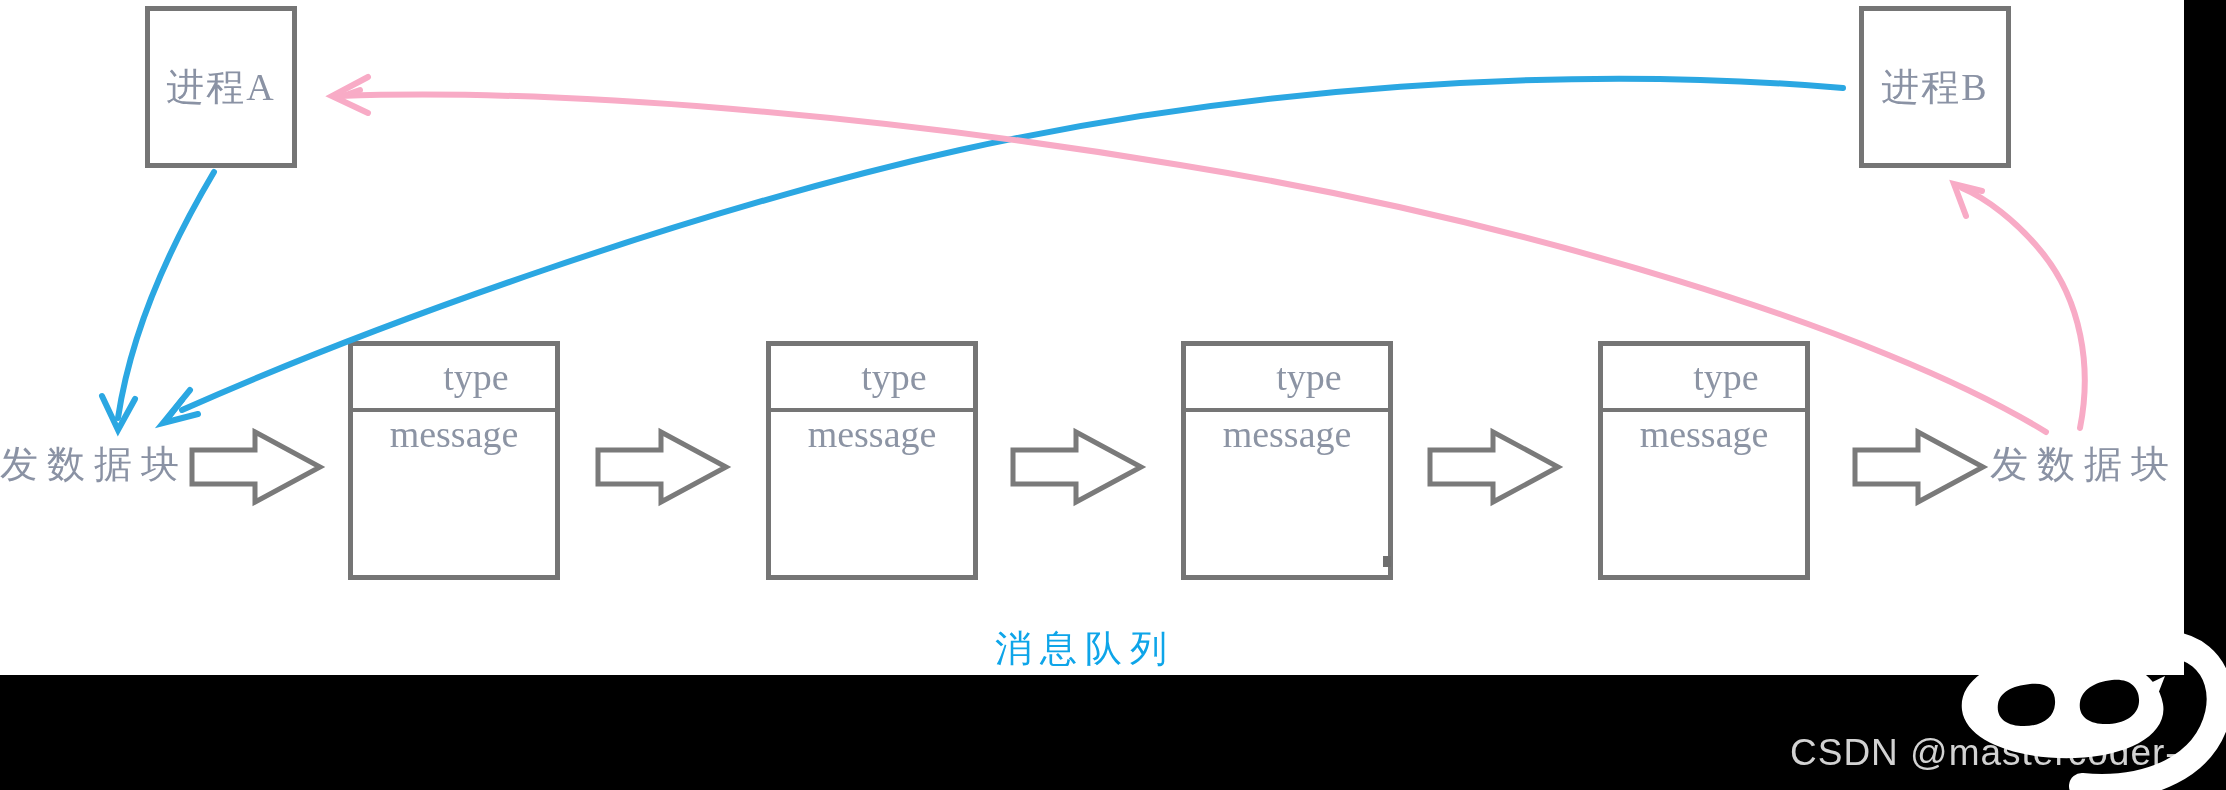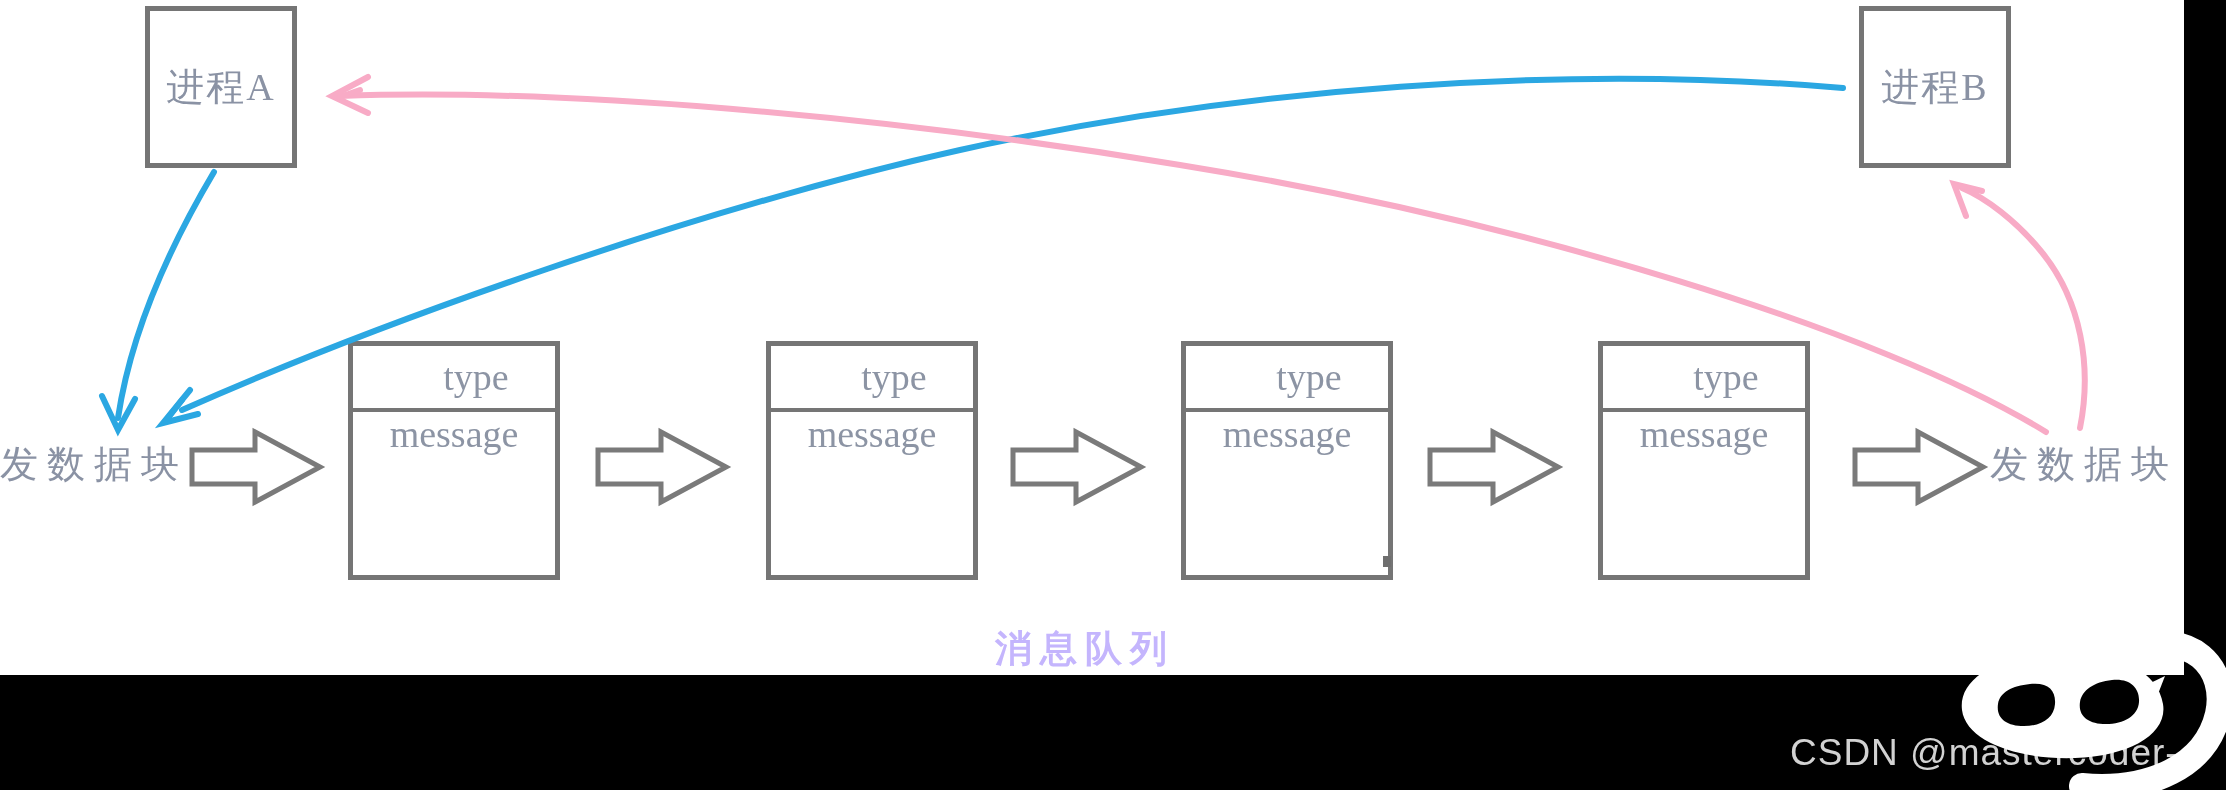--- a/index.html
+++ b/index.html
@@ -15,21 +15,21 @@
          border:5px solid #757575;background:#fff;}
   .qnode .hdr{height:66px;box-sizing:border-box;border-bottom:4px solid #757575;
               display:flex;align-items:center;justify-content:center;padding-left:44px;}
   .qnode .bod{height:100px;display:flex;align-items:flex-start;justify-content:center;}
   .qtext{font-size:38px;color:#8c94a4;}
   .sidelabel{position:absolute;top:441px;height:46px;display:flex;align-items:center;
              font-size:38px;color:#8a92a4;letter-spacing:9px;white-space:nowrap;}
   .send{left:0;}
   .recv{left:1990px;}
   .qtitle{position:absolute;left:960px;top:624px;width:250px;text-align:center;
-          font-size:37px;color:#c4b5fd;letter-spacing:8px;font-weight:bold;}
+          font-size:37px;color:#0ea5e9;letter-spacing:8px;}
   .watermark{position:absolute;left:1790px;top:732px;font-family:"Liberation Sans","DejaVu Sans",sans-serif;
              font-size:37px;color:#d2d2d2;letter-spacing:1px;white-space:nowrap;}
   svg.overlay{position:absolute;left:0;top:0;pointer-events:none;}
   .nub{position:absolute;left:1383px;top:556px;width:8px;height:11px;background:#6f6f6f;}
 </style>
 </head>
 <body>
 
 <div class="stage">
 

